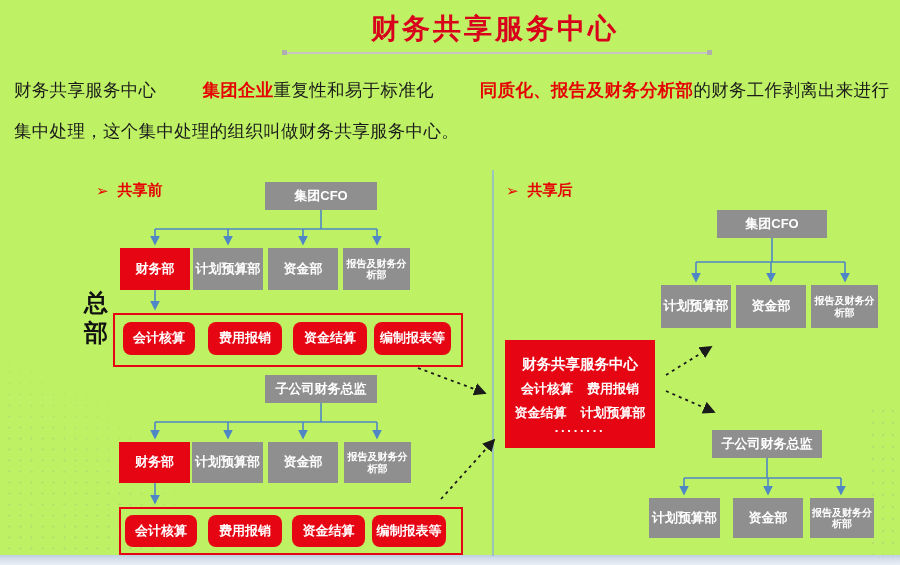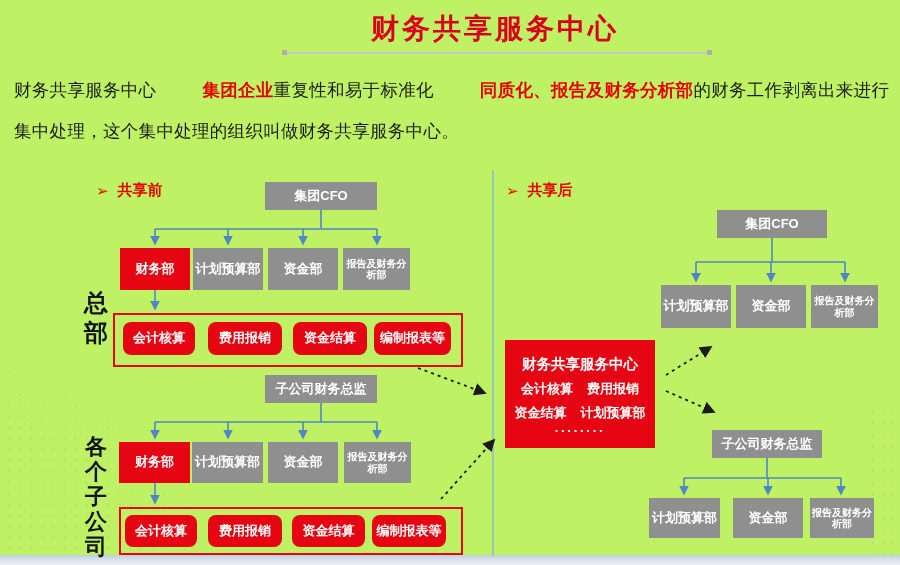--- a/index.html
+++ b/index.html
@@ -126,21 +126,20 @@
   <div class="section-label" style="left:96px">
     <span class="chev">➢</span>
     <span>共享前</span>
   </div>
   <div class="section-label" style="left:506px">
     <span class="chev">➢</span>
     <span>共享后</span>
   </div>
 
   <div class="vlabel hq">总部</div>
-  <div class="vlabel subs">各个子公司</div>
 
   <div class="gbox" style="left:265px;top:182px;width:112px;height:28px">集团CFO</div>
   <div class="rbox" style="left:120px;top:248px;width:70px;height:42px">财务部</div>
   <div class="gbox" style="left:193px;top:248px;width:70px;height:42px">计划预算部</div>
   <div class="gbox" style="left:268px;top:248px;width:70px;height:42px">资金部</div>
   <div class="gbox small" style="left:343px;top:248px;width:67px;height:42px">报告及财务分析部</div>
   <div class="orect" style="left:113px;top:313px;width:350px;height:54px"></div>
   <div class="task" style="left:123px;top:322px;width:72px;height:33px">会计核算</div>
   <div class="task" style="left:208px;top:322px;width:74px;height:33px">费用报销</div>
   <div class="task" style="left:293px;top:322px;width:74px;height:33px">资金结算</div>

